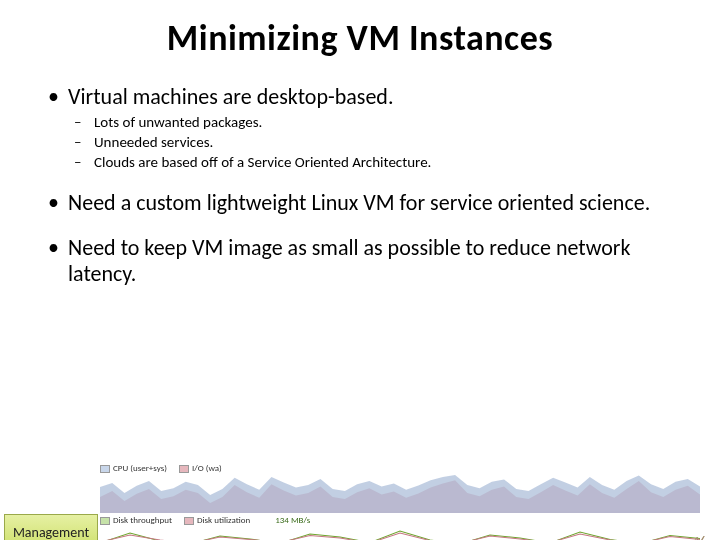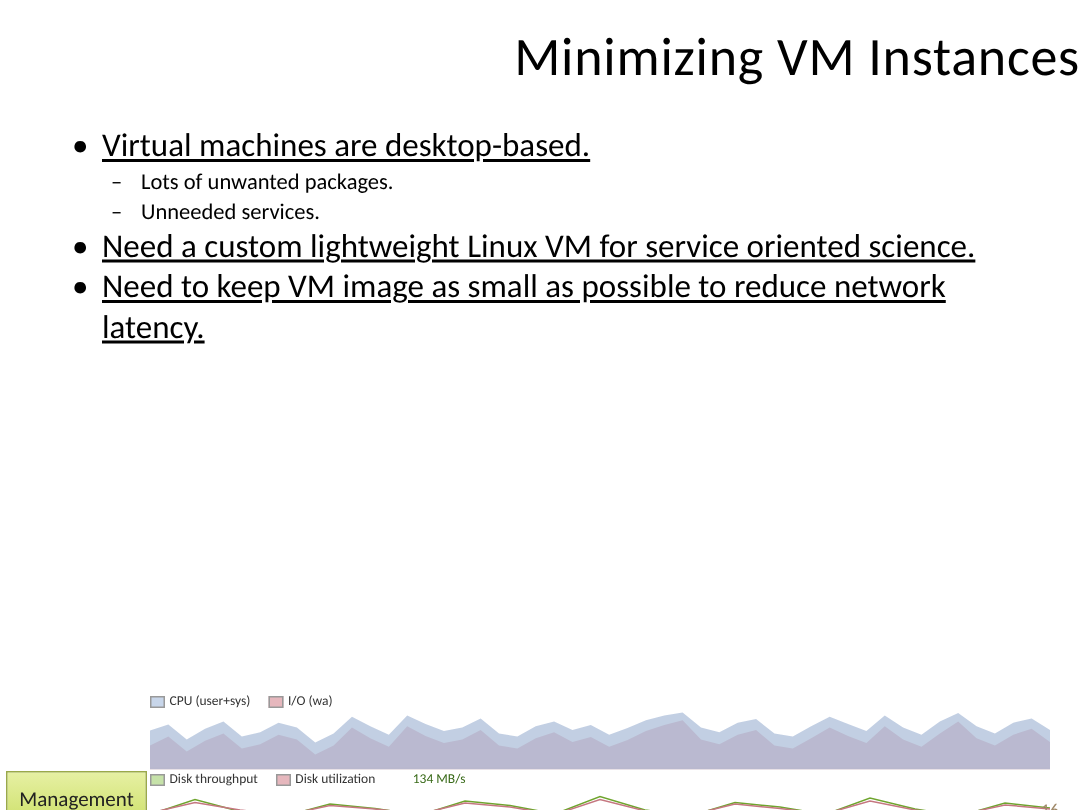--- a/index.html
+++ b/index.html
@@ -1,23 +1,23 @@
 <!DOCTYPE html>
 <html><head>
 <meta charset="utf-8">
 <style>
   * { margin: 0; padding: 0; box-sizing: border-box; }
   html, body { width: 720px; height: 540px; background: #fff; font-family: Calibri, Arial, sans-serif; color: #000; overflow: hidden; }
   .slide { position: relative; width: 720px; height: 540px; }
 
-  .title { font-size: 36px; font-weight: 400; text-align: right; margin-top: 16px; letter-spacing: 0.5px; }
+  .title { font-size: 36px; font-weight: 700; text-align: center; margin-top: 16px; letter-spacing: 0.5px; }
 
   .content { margin-top: 24px; padding: 0 40px 0 40px; font-size: 22px; line-height: 1.22; }
   .content ul { list-style: none; }
-  .bullet-l1 { position: relative; padding-left: 28px; margin-top: 0; text-decoration: underline; }
+  .bullet-l1 { position: relative; padding-left: 28px; margin-top: 18px; }
   .bullet-l1::before { content: "•"; position: absolute; left: 8px; top: 0; }
   .bullet-l2 { position: relative; padding-left: 54px; font-size: 15px; margin-top: 2px; }
   .bullet-l2::before { content: "–"; position: absolute; left: 34px; top: 0; }
 
   .chart-wrap { position: absolute; left: 100px; right: 20px; top: 446px; height: 78px; }
   .legend { font-size: 9px; color: #333; display: flex; gap: 12px; align-items: center; }
   .legend .sw { width: 10px; height: 8px; display: inline-block; border: 1px solid #999; margin-right: 3px; vertical-align: middle; }
   .sw-blue { background: #c8d6ea; }
   .sw-red { background: #e6b7bd; }
   .sw-green { background: #c6e2a9; border-color: #7aa23a; }
@@ -37,20 +37,21 @@
 <body>
 
 <div class="slide">
   <h1 class="title">Minimizing VM  Instances</h1>
 
   <div class="content">
     <ul>
       <li class="bullet-l1">Virtual machines are desktop-based.</li>
       <li class="bullet-l2">Lots of unwanted packages.</li>
       <li class="bullet-l2">Unneeded services.</li>
+      <li class="bullet-l2">Clouds are based off of a Service Oriented Architecture.</li>
       <li class="bullet-l1">Need a custom lightweight Linux VM for service oriented science.</li>
       <li class="bullet-l1">Need to keep VM image as small as possible to reduce network latency.</li>
     </ul>
   </div>
 
   <div class="chart-wrap">
     <div class="legend">
       <span><span class="sw sw-blue"></span><span>CPU (user+sys)</span></span>
       <span><span class="sw sw-red"></span><span>I/O (wa)</span></span>
     </div>

